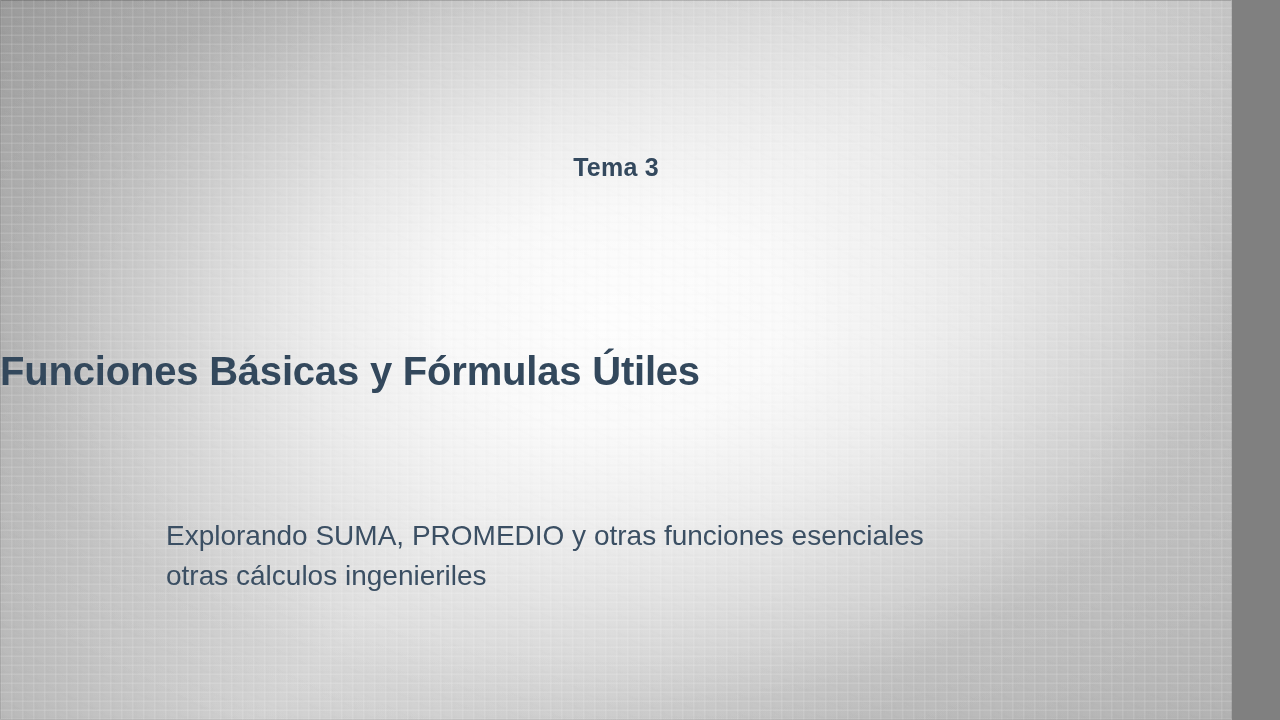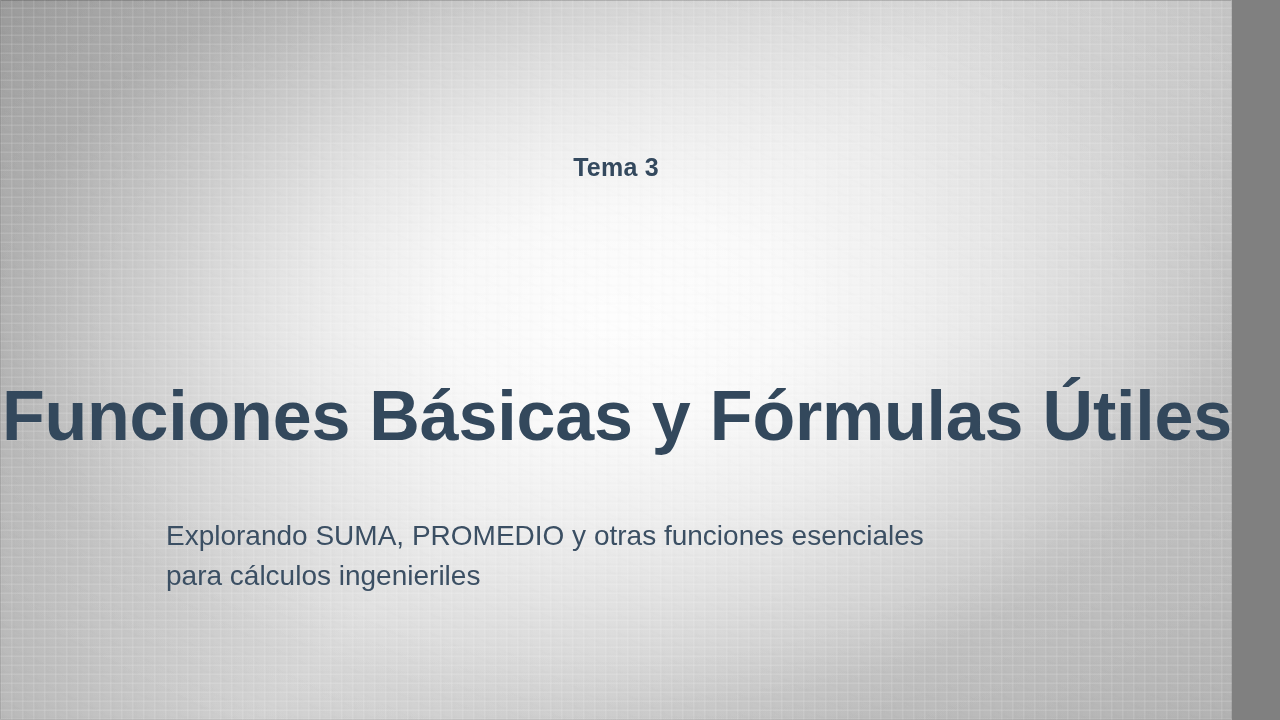--- a/index.html
+++ b/index.html
@@ -111,25 +111,25 @@
     text-align: center;
     font-size: 25px;
     font-weight: bold;
     color: #34495e;
     letter-spacing: 0.2px;
     line-height: 1.2;
   }
 
   .title {
     position: absolute;
-    top: 329px;
+    top: 321px;
     left: 0;
     width: 100%;
-    text-align: right;
-    font-size: 70px;
+    text-align: left;
+    font-size: 40px;
     font-weight: bold;
     color: #33485c;
     letter-spacing: -0.2px;
     line-height: 1.15;
     white-space: nowrap;
   }
 
   .subtitle {
     position: absolute;
     top: 516px;
@@ -157,17 +157,17 @@
   <div class="bg-frame"></div>
 
   <div class="content">
 
     <div class="eyebrow">Tema 3</div>
 
     <h1 class="title">Funciones Básicas y Fórmulas Útiles</h1>
 
     <div class="subtitle">
       <span class="sub-line">Explorando SUMA, PROMEDIO y otras funciones esenciales</span>
-      <span class="sub-line">para cálculos ingenieriles</span>
+      <span class="sub-line">otras cálculos ingenieriles</span>
     </div>
 
   </div>
 </div>
 
 </body></html>

